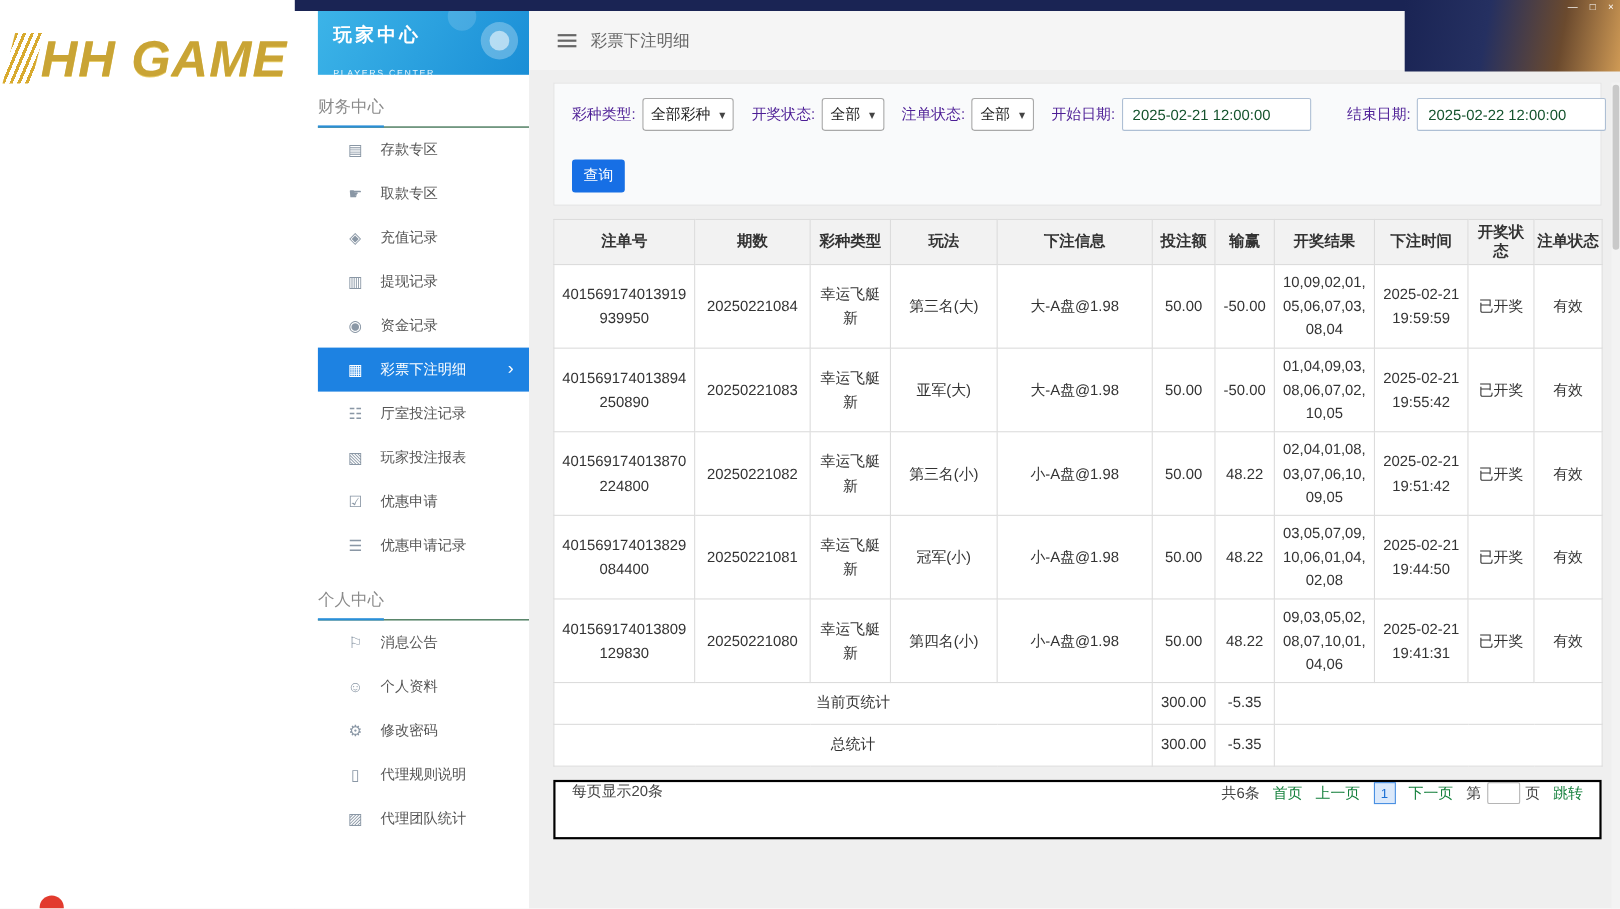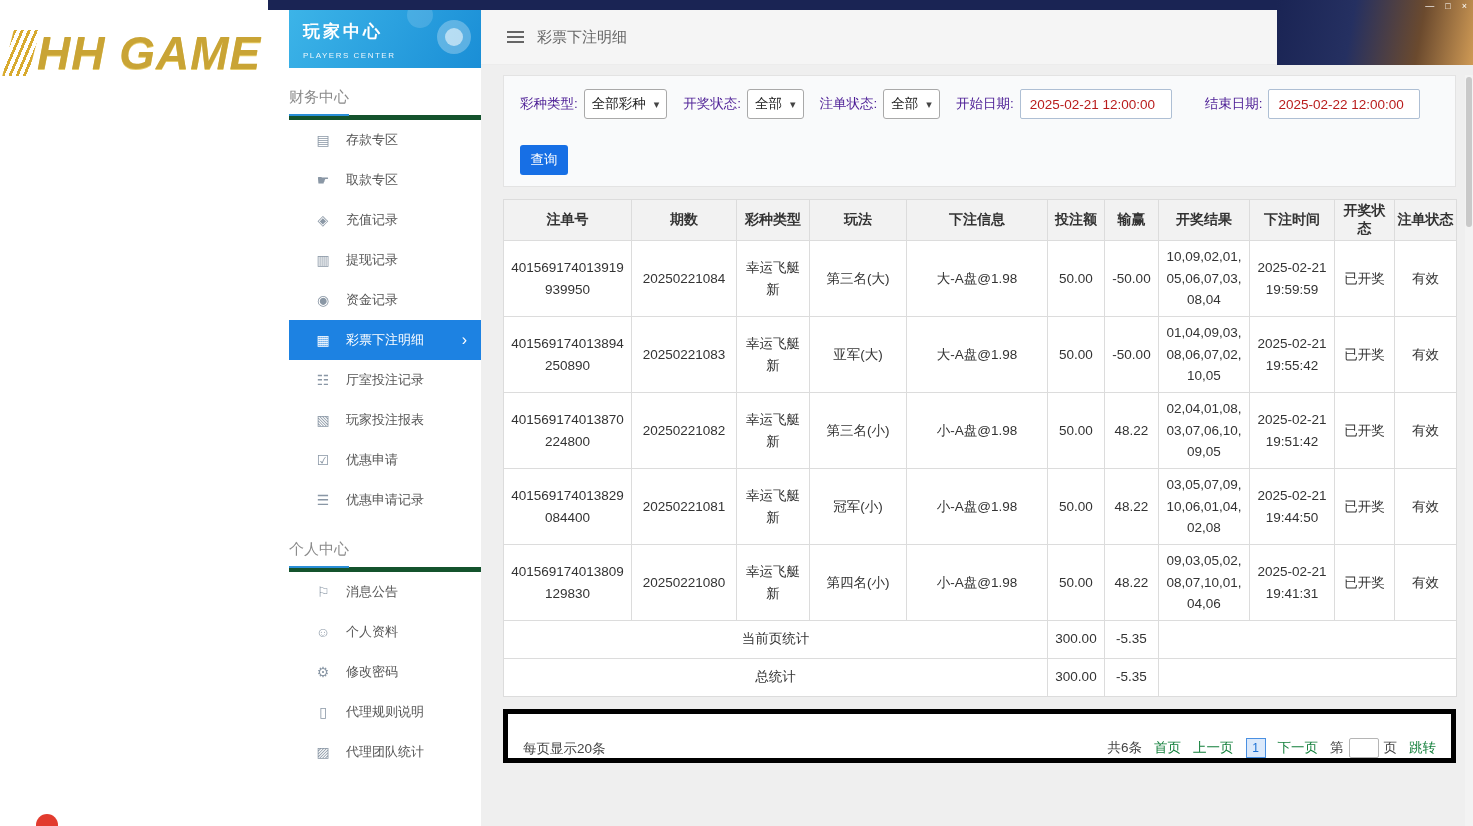--- a/index.html
+++ b/index.html
@@ -23,27 +23,27 @@
   .win-controls{position:absolute;top:0;right:6px;height:11px;display:flex;gap:11px;align-items:center;z-index:10;color:#fff}
   .win-controls span{font-size:9px;line-height:10px;cursor:pointer}
 
   .main-row{flex:1;display:flex;min-height:0}
 
   
   .sidebar{width:213px;background:#fff;flex:none;padding-left:21px;overflow:hidden}
   .sidebar-header{height:58px;background:linear-gradient(120deg,#3cb4e8,#1a8ed6);color:#fff;
     padding:10px 12px 0 14px;position:relative;overflow:hidden}
   .sh-title{font-size:17px;font-weight:bold;letter-spacing:3px}
-  .sh-sub{font-size:8px;letter-spacing:1.5px;opacity:.9;margin-top:8px}
+  .sh-sub{font-size:8px;letter-spacing:1.5px;opacity:.9;margin-top:19px}
   .sh-icon{position:absolute;right:10px;top:10px;width:34px;height:34px;border-radius:50%;
     background:rgba(255,255,255,.28);display:flex;align-items:center;justify-content:center}
   .sh-icon::after{content:"";width:18px;height:18px;border-radius:50%;background:rgba(255,255,255,.55)}
   .sh-bubble{position:absolute;right:48px;top:-8px;width:26px;height:26px;border-radius:50%;background:rgba(255,255,255,.15)}
 
-  .section-title{margin-top:20px;font-size:15px;color:#8a8a8a;border-bottom:5px solid #14532d;padding-bottom:0}
+  .section-title{margin-top:20px;font-size:15px;color:#8a8a8a;border-bottom:1px solid #14532d;padding-bottom:0}
   .section-title span{display:inline-block;border-bottom:2px solid #2a8fd8;padding-bottom:7px;margin-bottom:-1px}
   .menu-item{height:40px;display:flex;align-items:center;color:#555;font-size:13px;padding-left:26px;cursor:pointer;position:relative}
   .menu-item:first-of-type{margin-top:4px}
   .mi-icon{width:16px;margin-right:15px;color:#8a97a5;font-size:14px;text-align:center;flex:none}
   .menu-item.active{background:#1d82e2;color:#fff}
   .menu-item.active .mi-icon{color:#fff}
   .mi-chevron{margin-left:auto;margin-right:14px;font-size:16px;line-height:1}
 
   
   .main{flex:1;display:flex;flex-direction:column;background:#efefef;min-width:0;position:relative}
@@ -55,35 +55,35 @@
   .content{flex:1;padding:10px 17px 0 22px;overflow:hidden}
 
   .filter-panel{background:#f9fafb;border:1px solid #e3e3e3;padding:13px 16px 11px}
   .filter-row{display:flex;align-items:center;white-space:nowrap}
   .filter-row label{color:#4c1d95;margin-right:6px}
   .sel{height:30px;border:1px solid #a9a9a9;border-radius:3px;background:#fff;display:inline-flex;
     align-items:center;justify-content:space-between;padding:0 7px;margin-right:16px;cursor:pointer;color:#222}
   .sel .caret{color:#444;margin-left:8px;font-size:11px}
   .sel-wide{width:122px}
   .sel-small{width:62px}
-  .date-input{height:30px;width:152px;border:1px solid #aebfd4;border-radius:2px;background:#fff;
-    padding:0 9px;font-size:13.5px;color:#b91c1c;margin-right:33px;font-family:inherit}
+  .date-input{height:30px;width:172px;border:1px solid #aebfd4;border-radius:2px;background:#fff;
+    padding:0 9px;font-size:13.5px;color:#14532d;margin-right:33px;font-family:inherit}
   .btn-query{margin-top:26px;background:#176fe5;color:#fff;border:none;width:48px;height:30px;
     border-radius:3px;font-size:13.5px;cursor:pointer;font-family:inherit}
 
   .table-wrap{margin-top:12px}
   table{width:953px;border-collapse:collapse;table-layout:fixed;background:#fff;font-size:13.5px;color:#333}
   th{background:#f2f2f2;font-weight:bold;height:41px;border:1px solid #dcdcdc;font-size:14px;color:#333;padding:2px}
   td{border:1px solid #dcdcdc;text-align:center;padding:5px 4px;word-break:break-all;line-height:1.6;vertical-align:middle}
   tr.data-row{height:76px}
   tr.summary-row{height:38px}
   tr.summary-row td{line-height:1.2}
 
-  .footer{margin-top:12px;width:953px;background:#fff;border:5px solid #000000;height:54px;display:flex;
-    align-items:flex-end;justify-content:space-between;padding:0 15px;color:#444}
+  .footer{margin-top:12px;width:953px;background:#fff;border:2px solid #000000;height:54px;display:flex;
+    align-items:flex-start;justify-content:space-between;padding:0 15px;color:#444}
   .pager{display:flex;align-items:center;gap:12px}
   .pglink{color:#15803d;cursor:pointer}
   .pgcur{min-width:20px;height:20px;border:1px solid #4a90e2;background:#dbe9fb;color:#1a6fd4;
     display:flex;align-items:center;justify-content:center;font-size:12px;padding:0 3px;cursor:pointer}
   .jump-input{width:30px;height:20px;border:1px solid #b5b5b5;border-radius:2px;background:#fff}
   .pg-sep{display:flex;align-items:center;gap:5px}
 
   .scrollbar{position:absolute;top:65px;right:0;bottom:0;width:8px;background:#f3f3f3;z-index:7}
   .scroll-thumb{position:absolute;top:2px;left:1px;width:6px;height:150px;border-radius:3px;background:#c9c9c9;cursor:pointer}
 </style>

